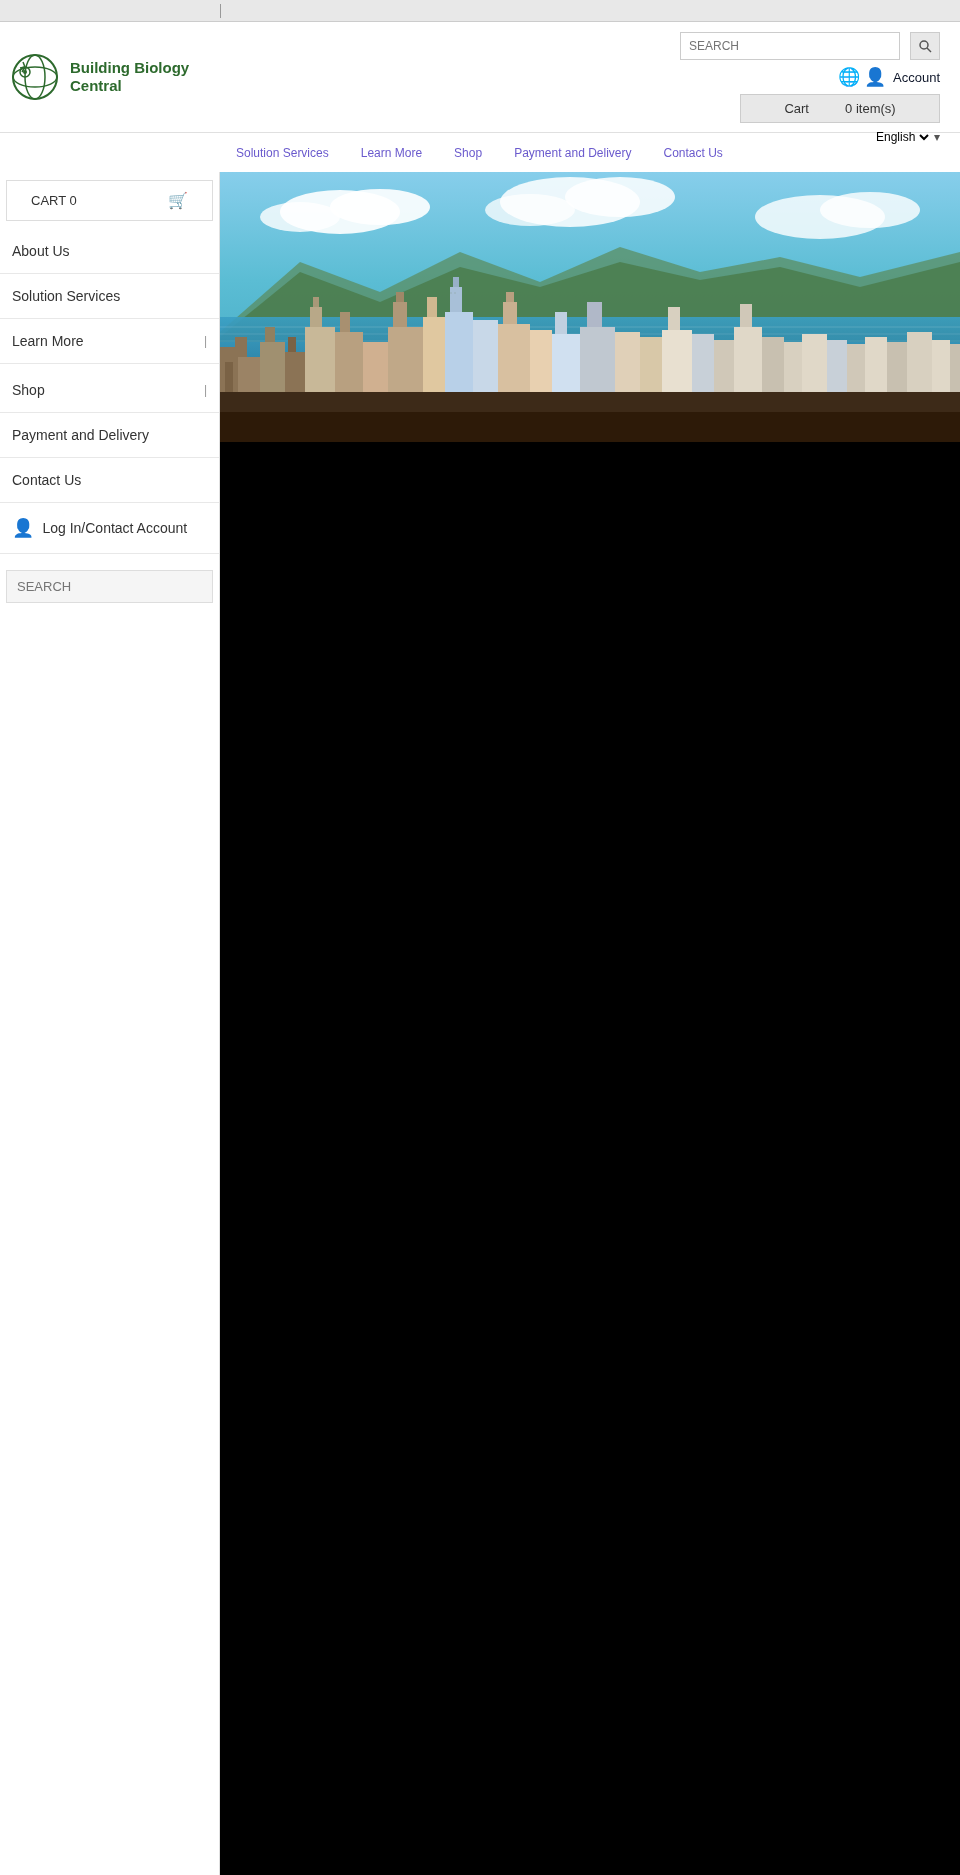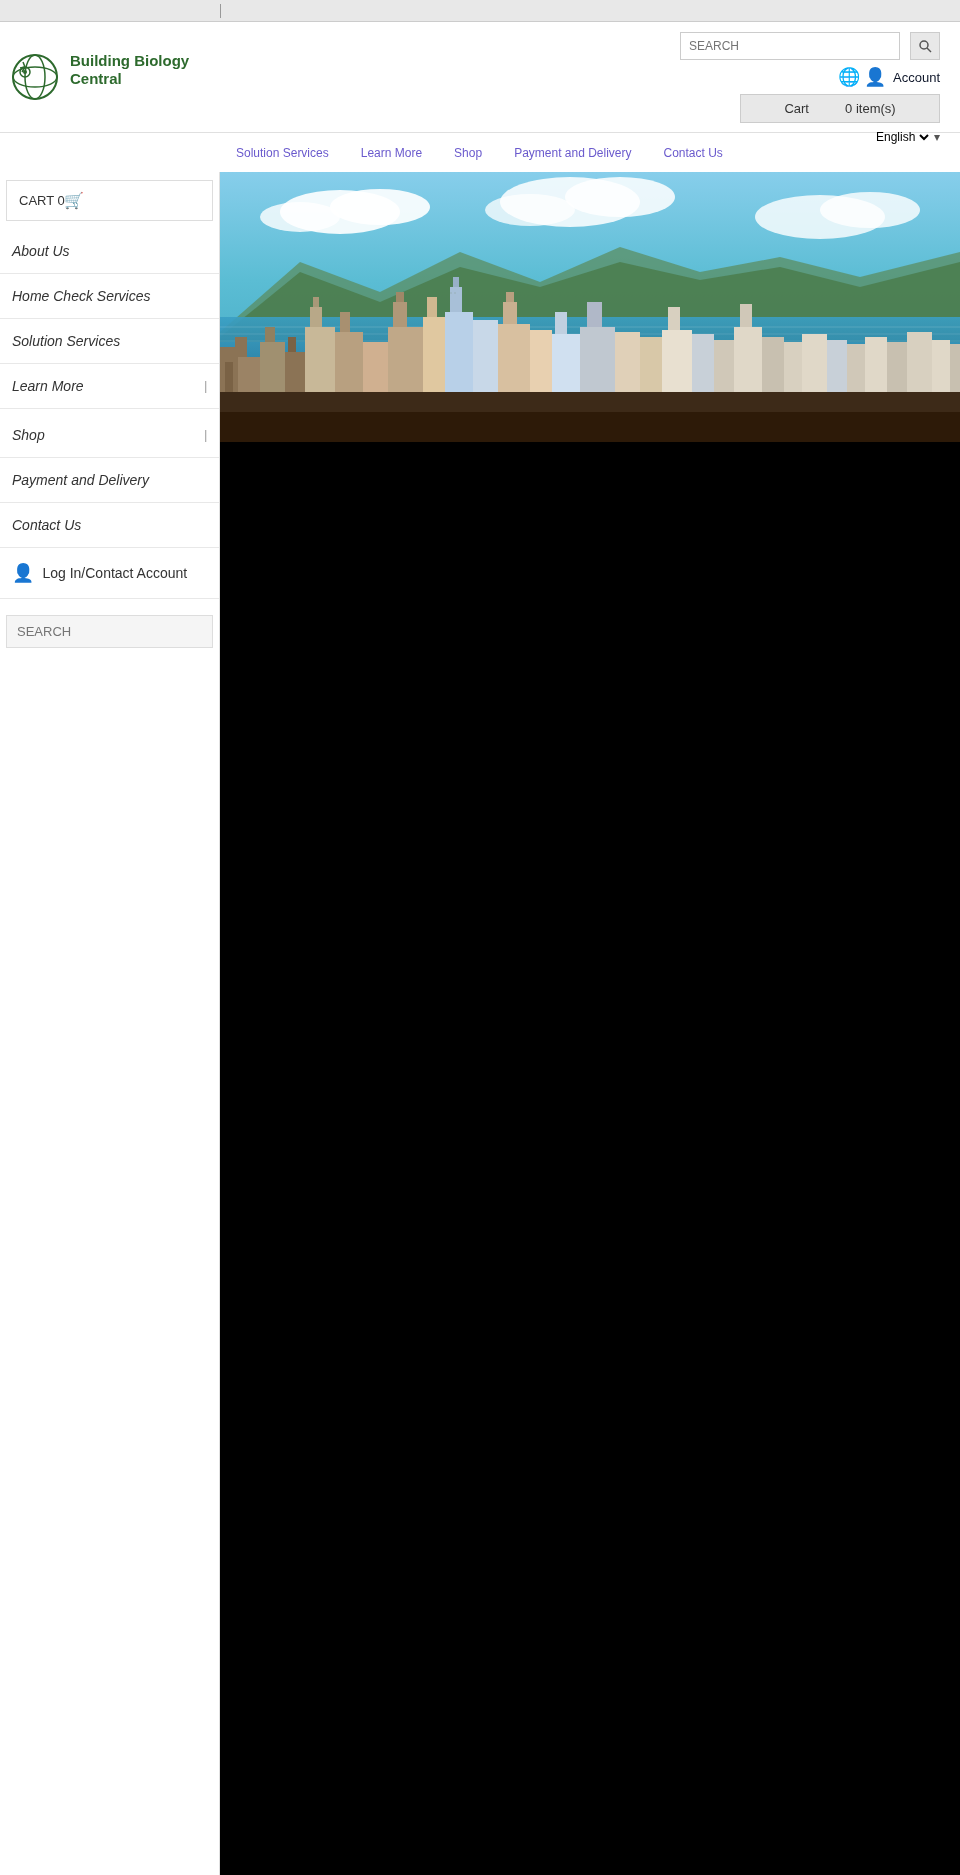--- a/index.html
+++ b/index.html
@@ -36,21 +36,21 @@
       display: flex;
       align-items: center;
       justify-content: space-between;
       padding: 10px 20px 10px 10px;
       height: 110px;
       position: relative;
     }
 
     .logo-area {
       display: flex;
-      align-items: flex-start;
+      align-items: center;
       gap: 10px;
       width: 220px;
     }
 
     .logo-icon {
       width: 50px;
       height: 50px;
       flex-shrink: 0;
     }
 
@@ -184,42 +184,42 @@
       width: 220px;
       background: #fff;
       border-right: 1px solid #e0e0e0;
       flex-shrink: 0;
       padding-top: 0;
     }
 
     .cart-sidebar {
       display: flex;
       align-items: center;
-      padding: 10px 12px;
+      justify-content: space-between;
+      padding: 10px 24px;
       border: 1px solid #ddd;
       margin: 8px 6px;
       background: #fff;
       cursor: pointer;
     }
 
     .cart-sidebar-text {
       font-size: 13px;
       color: #333;
       font-weight: 500;
     }
 
     .cart-sidebar-icon {
       font-size: 16px;
       color: #555;
     }
 
     .sidebar-nav {
       list-style: none;
       margin-top: 4px;
-      font-style: italic;
     }
 
     .sidebar-nav li {
       border-bottom: 1px solid #e8e8e8;
       padding: 14px 12px;
       font-size: 14px;
       color: #333;
       cursor: pointer;
       display: flex;
       align-items: center;
@@ -352,23 +352,20 @@
   <div class="sidebar">
 
     <div class="cart-sidebar">
       <span class="cart-sidebar-text">CART 0</span>
       <span class="cart-sidebar-icon">🛒</span>
     </div>
 
     <ul class="sidebar-nav">
       <li>
         <span>About Us</span>
-      </li>
-      <li>
-        <span>Home Check Services</span>
       </li>
       <li>
         <span>Solution Services</span>
       </li>
       <li class="has-arrow">
         <span>Learn More</span>
       </li>
       <li class="has-arrow" style="margin-top:4px;">
         <span>Shop</span>
       </li>

